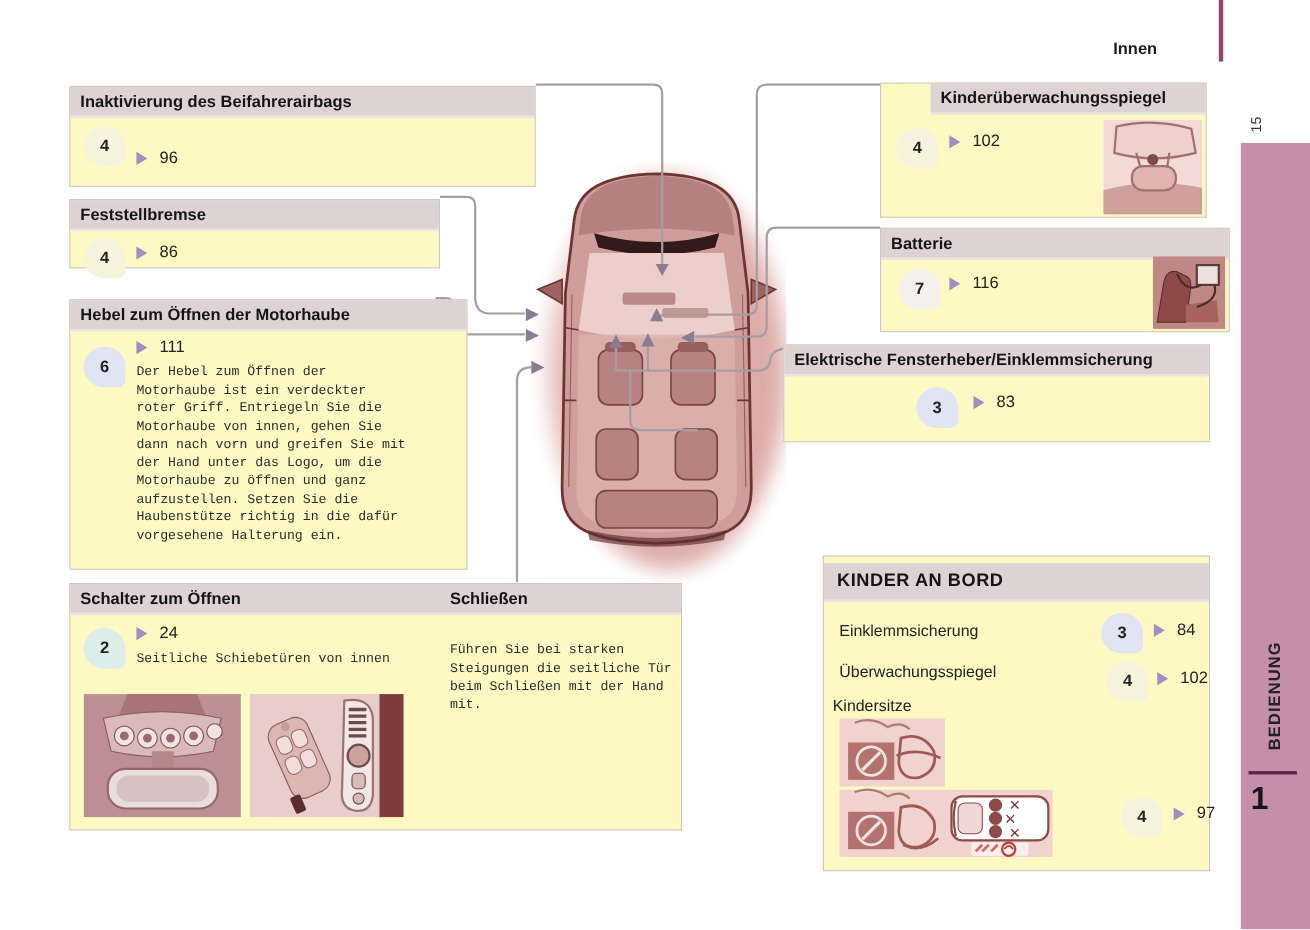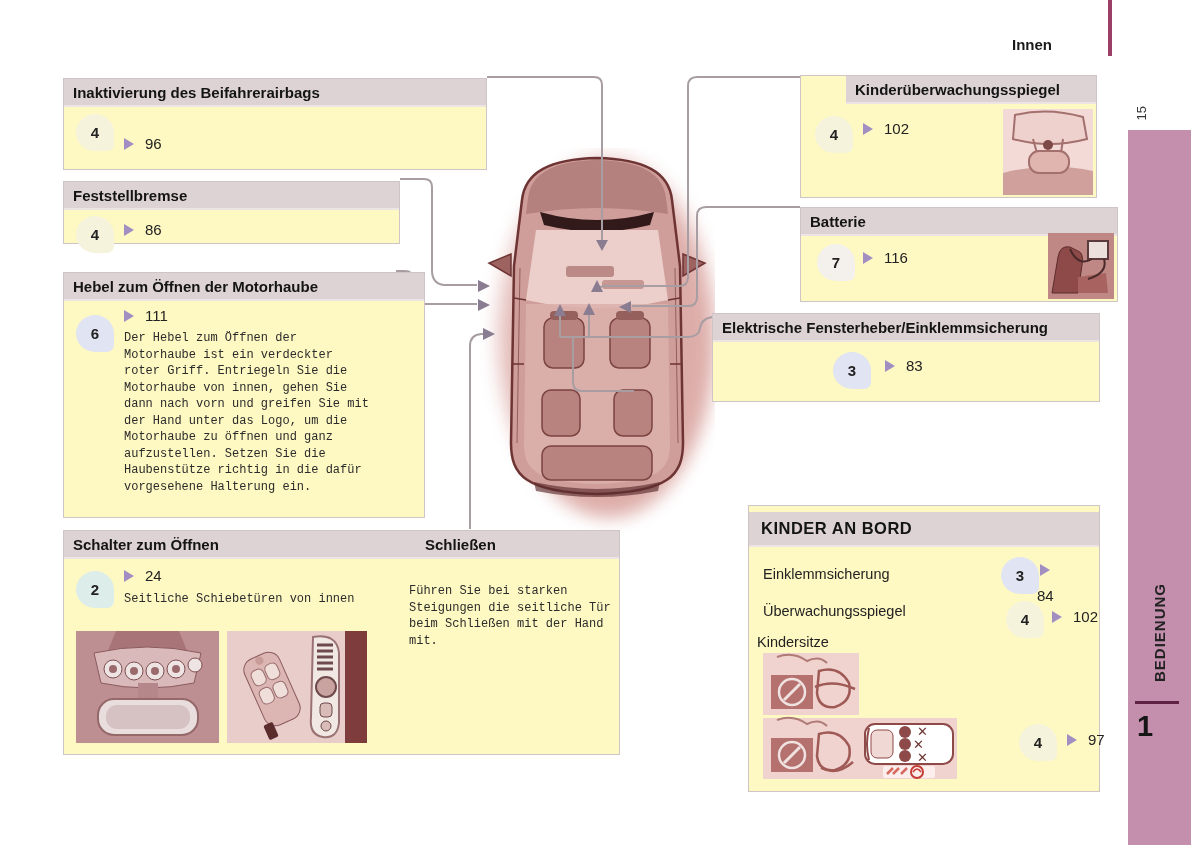--- a/index.html
+++ b/index.html
@@ -2,21 +2,21 @@
 <html><head>
 <meta charset="utf-8">
 <style>
   html,body{margin:0;padding:0;background:#ffffff;}
   .page{position:relative;width:1191px;height:845px;background:#ffffff;overflow:hidden;
         font-family:"Liberation Sans",sans-serif;color:#1a1a1a;}
   
   .callout{position:absolute;background:#fef9c3;border:1px solid #cfc5c6;box-sizing:border-box;z-index:2;}
   .chead{background:#ddd3d5;border-bottom:2px solid #ece5e4;padding:5px 9px 4px 9px;
          font-weight:bold;font-size:15px;color:#141414;white-space:nowrap;}
-  .chead.two{display:flex;gap:16px;}
+  .chead.two{display:flex;}
   .chead.two .t1{width:336px;}
   .badge{position:absolute;width:38px;height:37px;display:flex;align-items:center;justify-content:center;
          font-weight:bold;font-size:15px;color:#222;border-radius:50% 50% 18% 50%;}
   .b-cream{background:#f6f3dd;} .b-blue{background:#e1e4f2;} .b-cyan{background:#dcedea;} .b-white{background:#f4f1ec;}
   .pref{position:absolute;display:flex;align-items:center;gap:11px;font-size:15px;color:#222;}
   .tri{width:0;height:0;border-left:10px solid #a violet;border-left:10px solid #a austria;}
   .tri{width:0;height:0;border-left:10px solid #a18fc2;border-top:6px solid transparent;border-bottom:6px solid transparent;}
   .ptext{position:absolute;font-size:12px;line-height:16.5px;color:#2b2b2b;font-family:Liberation Mono, monospace;}
   
   .sidebar{position:absolute;left:1128px;top:130px;width:63px;height:715px;background:#c48fac;z-index:3;}
@@ -236,21 +236,21 @@
       <span class="tri"></span>
       <span>83</span>
     </div>
   </div>
 
   <div class="callout" style="left:748px;top:473px;width:352px;height:287px;margin-top:32px;">
     <div class="chead" style="margin:6px 0 0 0;font-size:16.5px;letter-spacing:0.5px;padding:7px 12px;">KINDER AN BORD</div>
 
     <div class="kinder-label" style="left:14px;top:60px;">Einklemmsicherung</div>
     <div class="badge b-blue" style="left:252px;top:51px;">3</div>
-    <div class="pref" style="left:288px;top:58px;flex-direction:column;">
+    <div class="pref" style="left:300px;top:58px;">
       <span class="tri"></span>
       <span>84</span>
     </div>
 
     <div class="kinder-label" style="left:14px;top:97px;">Überwachungsspiegel</div>
     <div class="badge b-cream" style="left:257px;top:95px;">4</div>
     <div class="pref" style="left:303px;top:102px;">
       <span class="tri"></span>
       <span>102</span>
     </div>

